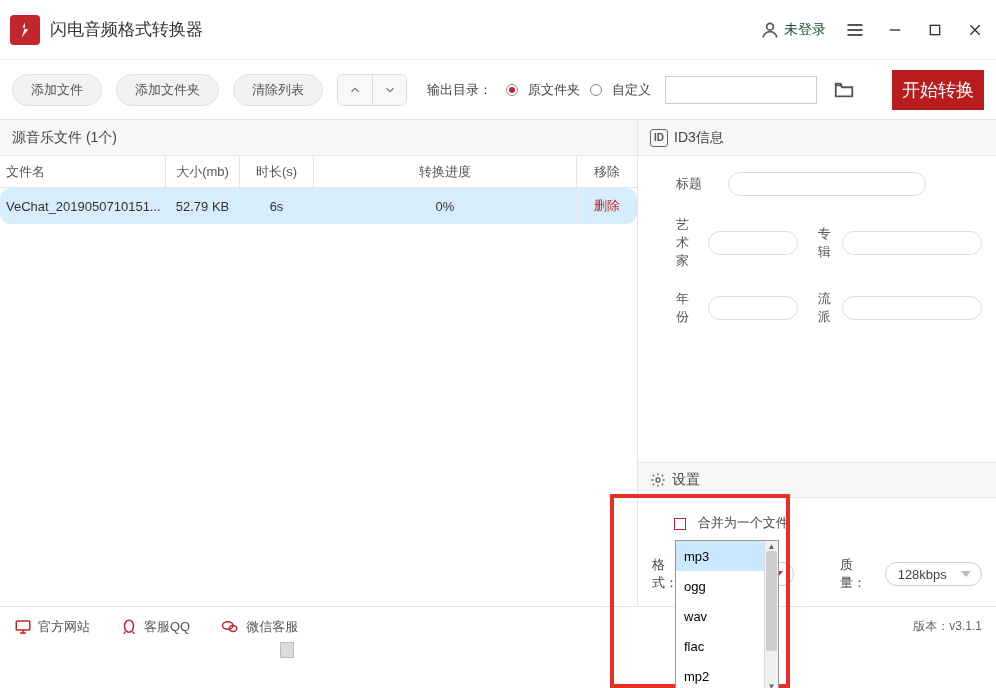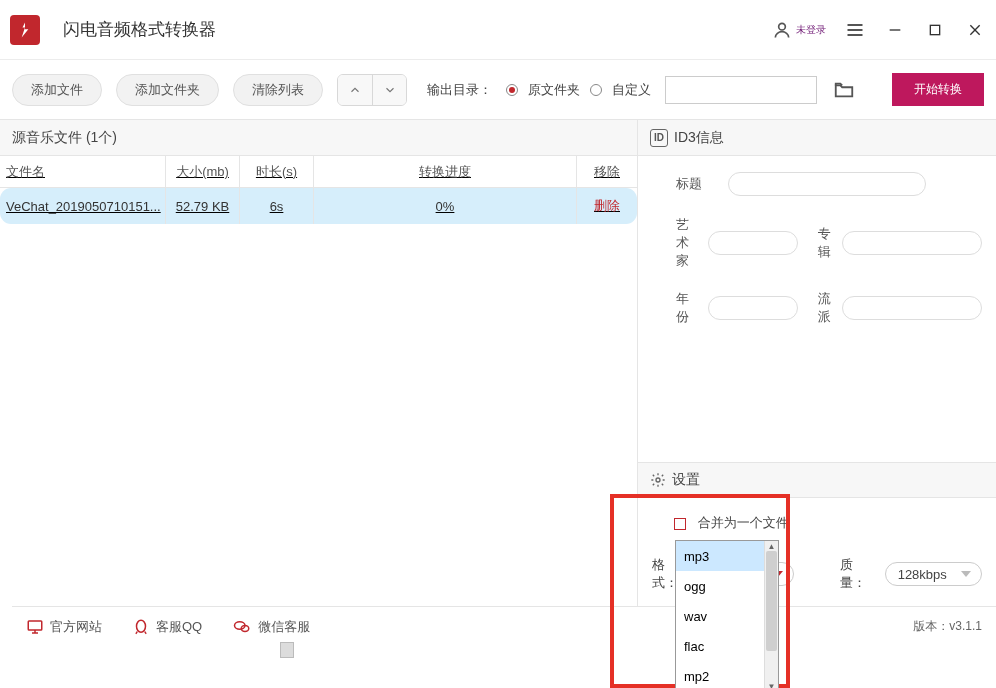--- a/index.html
+++ b/index.html
@@ -1,50 +1,50 @@
 <!DOCTYPE html>
 <html><head>
 <meta charset="utf-8">
 <style>
 * { margin: 0; padding: 0; box-sizing: border-box; font-family: "Microsoft YaHei", Arial, sans-serif; }
 body { width: 996px; height: 688px; background: #fff; position: relative; overflow: hidden; }
 
 
-.titlebar { height: 60px; display: flex; align-items: center; padding: 0 10px; border-bottom: 1px solid #ececec; gap: 13px; }
+.titlebar { height: 60px; display: flex; align-items: center; padding: 0 10px; border-bottom: 1px solid #ececec; }
 .logo { width: 30px; height: 30px; background: #c1272d; border-radius: 4px; display: flex; align-items: center; justify-content: center; margin-right: 10px; }
 .logo svg { width: 20px; height: 20px; }
 .app-title { font-size: 17px; color: #333; }
 .titlebar-right { margin-left: auto; display: flex; align-items: center; gap: 18px; }
-.login-area { display: flex; align-items: center; gap: 4px; color: #701a75; font-size: 10px; }
+.login-area { display: flex; align-items: center; gap: 4px; color: #14532d; font-size: 14px; }
 .win-btn { width: 22px; height: 22px; display: flex; align-items: center; justify-content: center; cursor: pointer; }
 
 
 .toolbar { height: 60px; display: flex; align-items: center; padding: 0 12px; gap: 14px; border-bottom: 1px solid #e5e5e5; }
 .pill-btn { background: #f2f2f2; border: 1px solid #e0e0e0; border-radius: 16px; padding: 6px 18px; font-size: 13px; color: #555; cursor: pointer; }
 .arrow-group { display: flex; border: 1px solid #d8d8d8; border-radius: 6px; overflow: hidden; }
 .arrow-btn { width: 34px; height: 30px; background: #f8f8f8; display: flex; align-items: center; justify-content: center; cursor: pointer; }
 .arrow-btn + .arrow-btn { border-left: 1px solid #d8d8d8; }
 .output-label { font-size: 13px; color: #444; margin-left: 6px; }
 .radio-group { display: flex; align-items: center; gap: 10px; font-size: 13px; color: #444; }
 .radio { width: 12px; height: 12px; border: 1px solid #888; border-radius: 50%; display: inline-flex; align-items: center; justify-content: center; }
 .radio.checked::after { content: ''; width: 6px; height: 6px; background: #c1272d; border-radius: 50%; }
 .out-path { width: 152px; height: 28px; border: 1px solid #ccc; }
 .folder-icon { width: 26px; height: 22px; }
-.start-btn { background: #be185d; color: #fff; border: none; padding: 8px 22px; font-size: 12px; cursor: pointer; margin-left: auto; }
+.start-btn { background: #b91c1c; color: #fff; border: none; padding: 8px 10px; font-size: 18px; cursor: pointer; margin-left: auto; }
 
 
 .main { display: flex; height: 488px; }
 .left { flex: 1; border-right: 1px solid #e5e5e5; }
 .right { width: 358px; display: flex; flex-direction: column; }
 
 
 .section-header { background: #f7f7f7; height: 36px; display: flex; align-items: center; padding: 0 12px; font-size: 14px; color: #444; border-bottom: 1px solid #e5e5e5; }
 
 
-.tbl { width: 100%; text-decoration: underline; }
+.tbl { width: 100%; }
 .tbl-head { display: flex; height: 32px; background: #fff; border-bottom: 1px solid #e5e5e5; font-size: 13px; color: #555; }
 .tbl-head > div, .tbl-row > div { display: flex; align-items: center; justify-content: center; border-right: 1px solid #e5e5e5; }
 .col-name { width: 166px; justify-content: flex-start !important; padding-left: 6px; }
 .col-size { width: 74px; }
 .col-dur { width: 74px; }
 .col-prog { flex: 1; }
 .col-del { width: 60px; border-right: none !important; }
 .tbl-row { display: flex; height: 36px; background: #d6eefb; font-size: 13px; color: #333; border-radius: 11px; }
 .tbl-row .col-del { color: #c1272d; cursor: pointer; }
 
@@ -75,21 +75,21 @@
 .dd-list { position: absolute; left: 675px; top: 540px; width: 104px; border: 1px solid #999; background: #fff; font-size: 13px; z-index: 10; }
 .dd-item { height: 30px; display: flex; align-items: center; padding: 0 8px; cursor: pointer; }
 .dd-item.sel { background: #cce8ff; }
 .dd-scroll { position: absolute; right: 0; top: 0; bottom: 0; width: 14px; background: #f0f0f0; border-left: 1px solid #ddd; }
 .dd-scroll .thumb { position: absolute; left: 1px; right: 1px; top: 10px; height: 100px; background: #cfcfcf; border-radius: 2px; }
 .dd-scroll .arr { position: absolute; left: 0; right: 0; height: 10px; display: flex; align-items: center; justify-content: center; font-size: 8px; color: #666; }
 .dd-scroll .arr.up { top: 0; }
 .dd-scroll .arr.down { bottom: 0; }
 
 
-.footer { position: absolute; left: 12px; right: 0; bottom: 42px; height: 40px; border-top: 1px solid #e5e5e5; display: flex; align-items: center; padding: 0 14px; gap: 30px; font-size: 13px; color: #555; background:#fff; }
+.footer { position: absolute; left: 0; right: 0; bottom: 42px; height: 40px; border-top: 1px solid #e5e5e5; display: flex; align-items: center; padding: 0 14px; gap: 30px; font-size: 13px; color: #555; background:#fff; }
 .footer .link { display: flex; align-items: center; gap: 6px; cursor: pointer; }
 .footer .version { margin-left: auto; font-size: 12px; color: #666; }
 
 
 .bottom-scroll { position: absolute; left: 280px; bottom: 30px; width: 14px; height: 16px; background: #dcdcdc; border: 1px solid #bbb; }
 
 .icon-header { width: 18px; height: 18px; border: 1px solid #666; border-radius: 3px; display:flex; align-items:center; justify-content:center; font-size:10px; font-weight:bold; color:#555; margin-right:6px; }
 </style>
 </head>
 <body>

